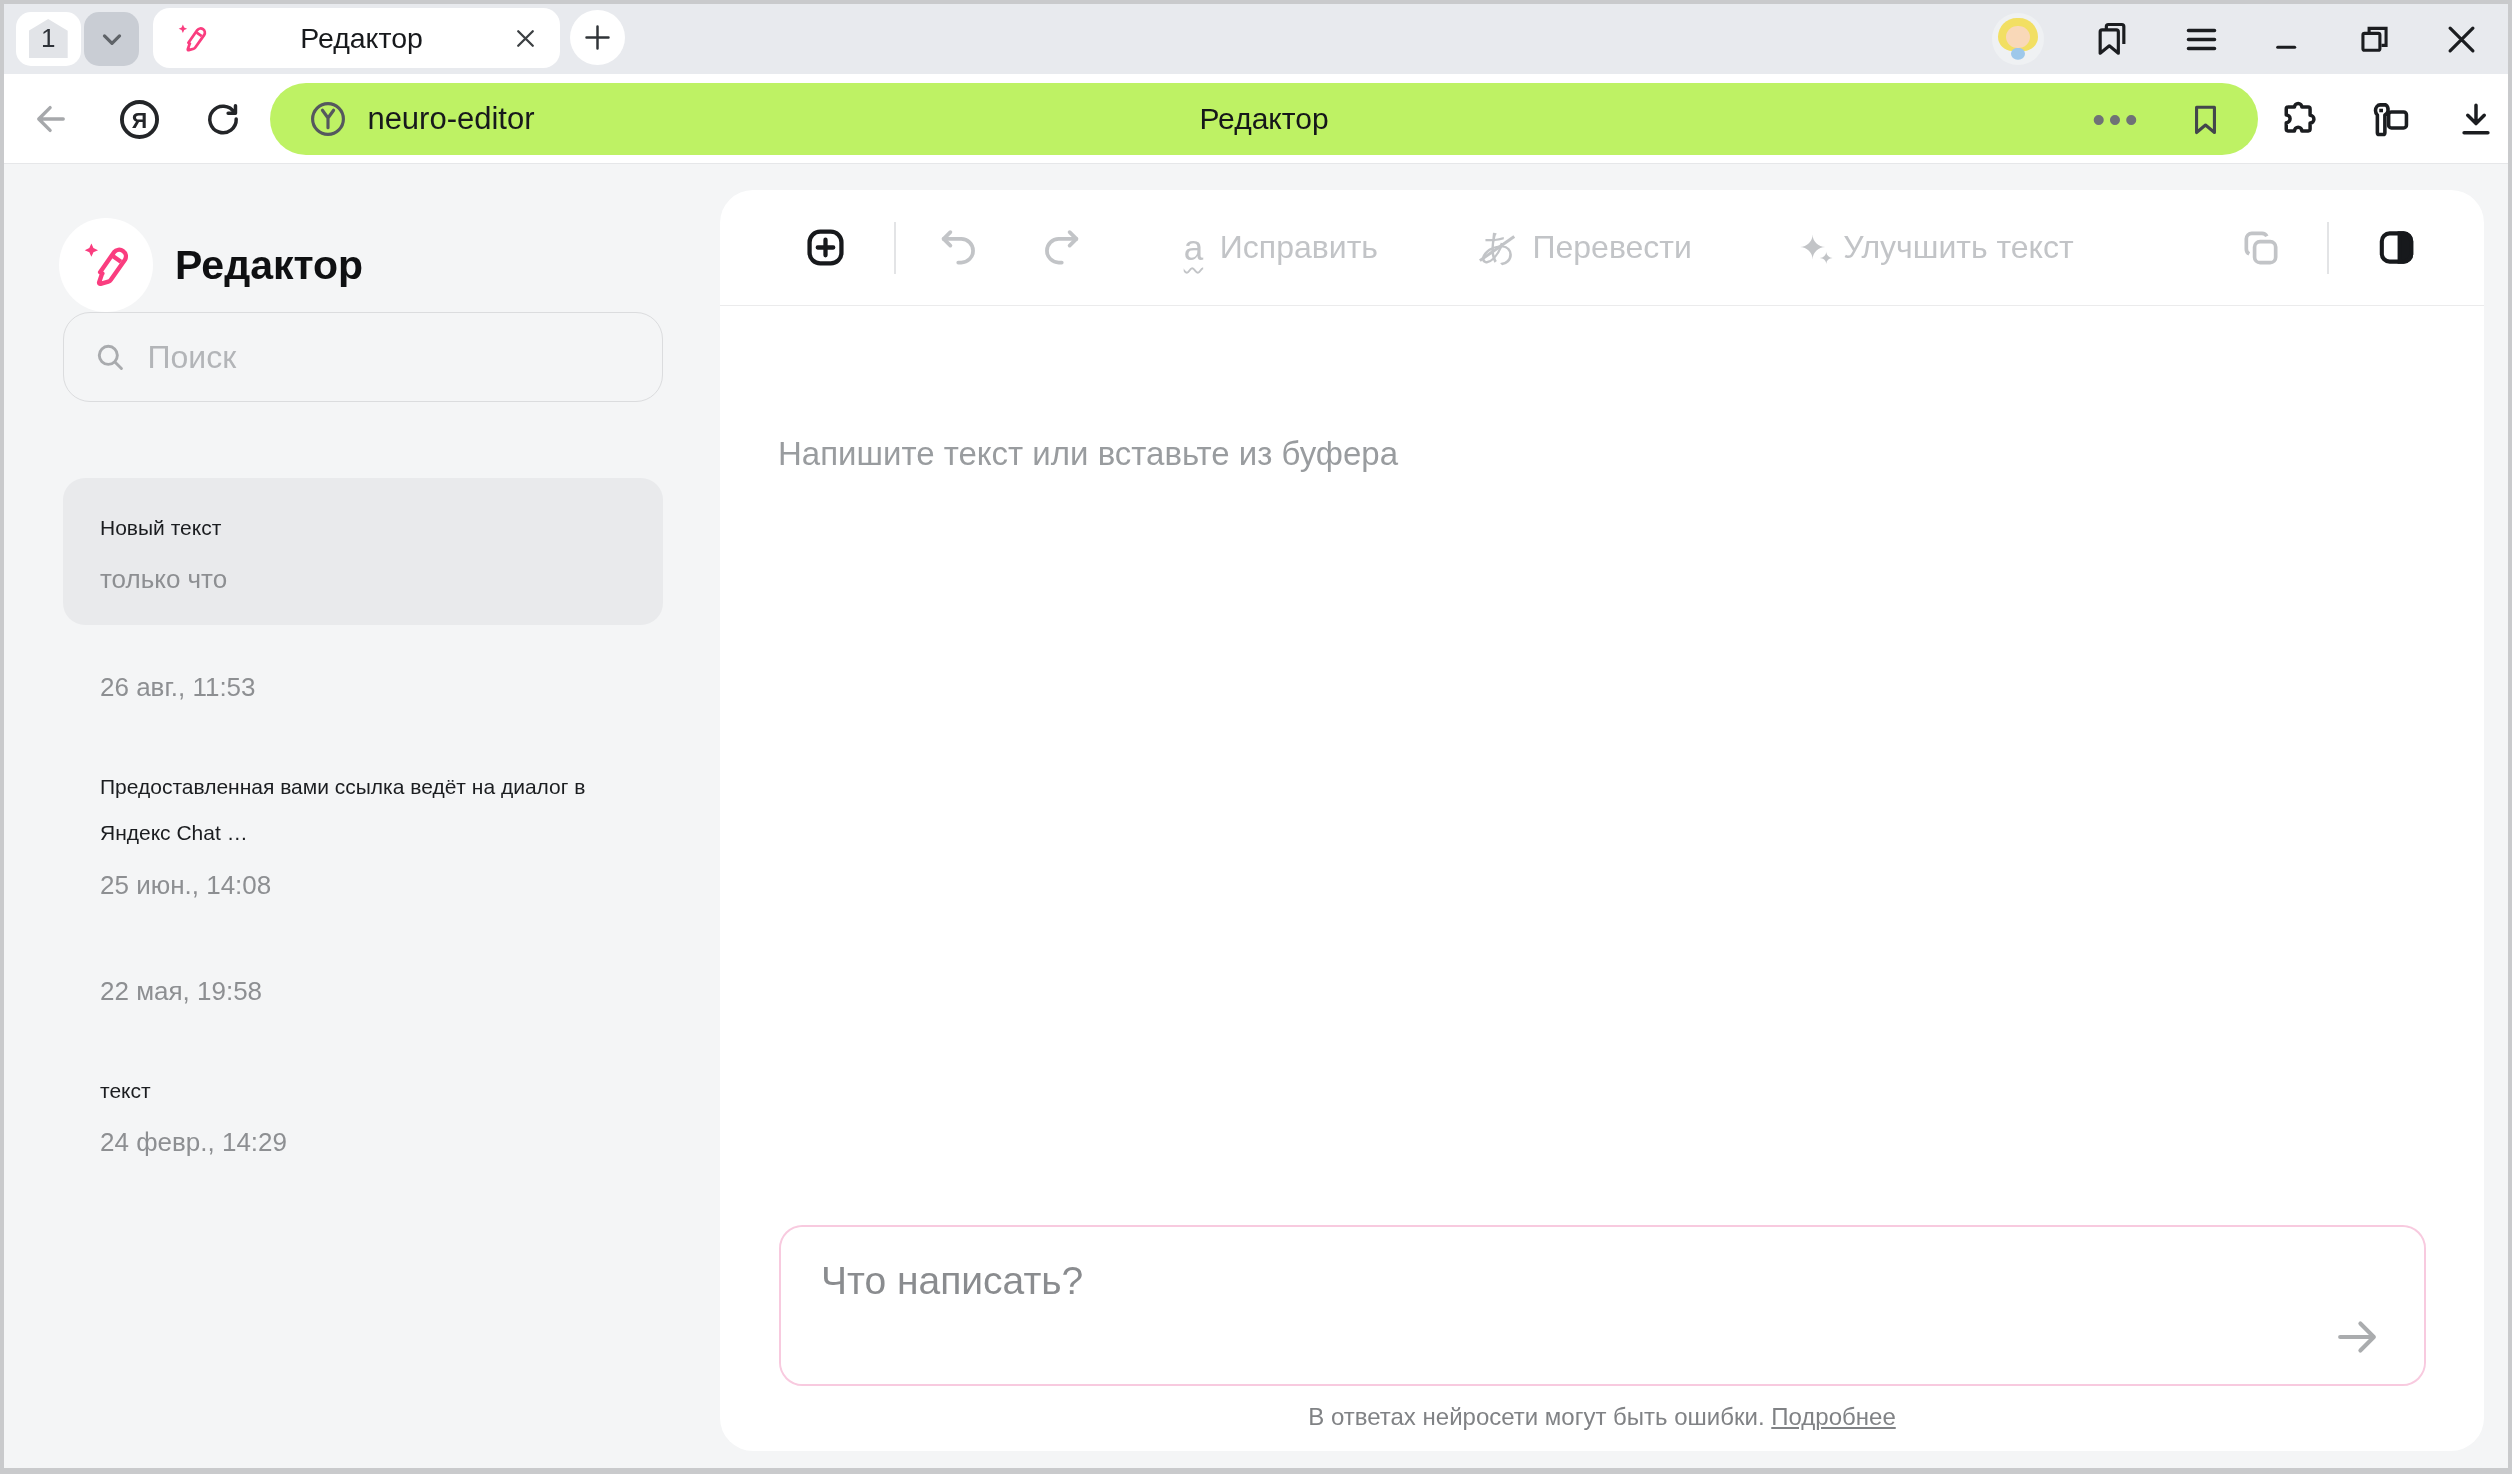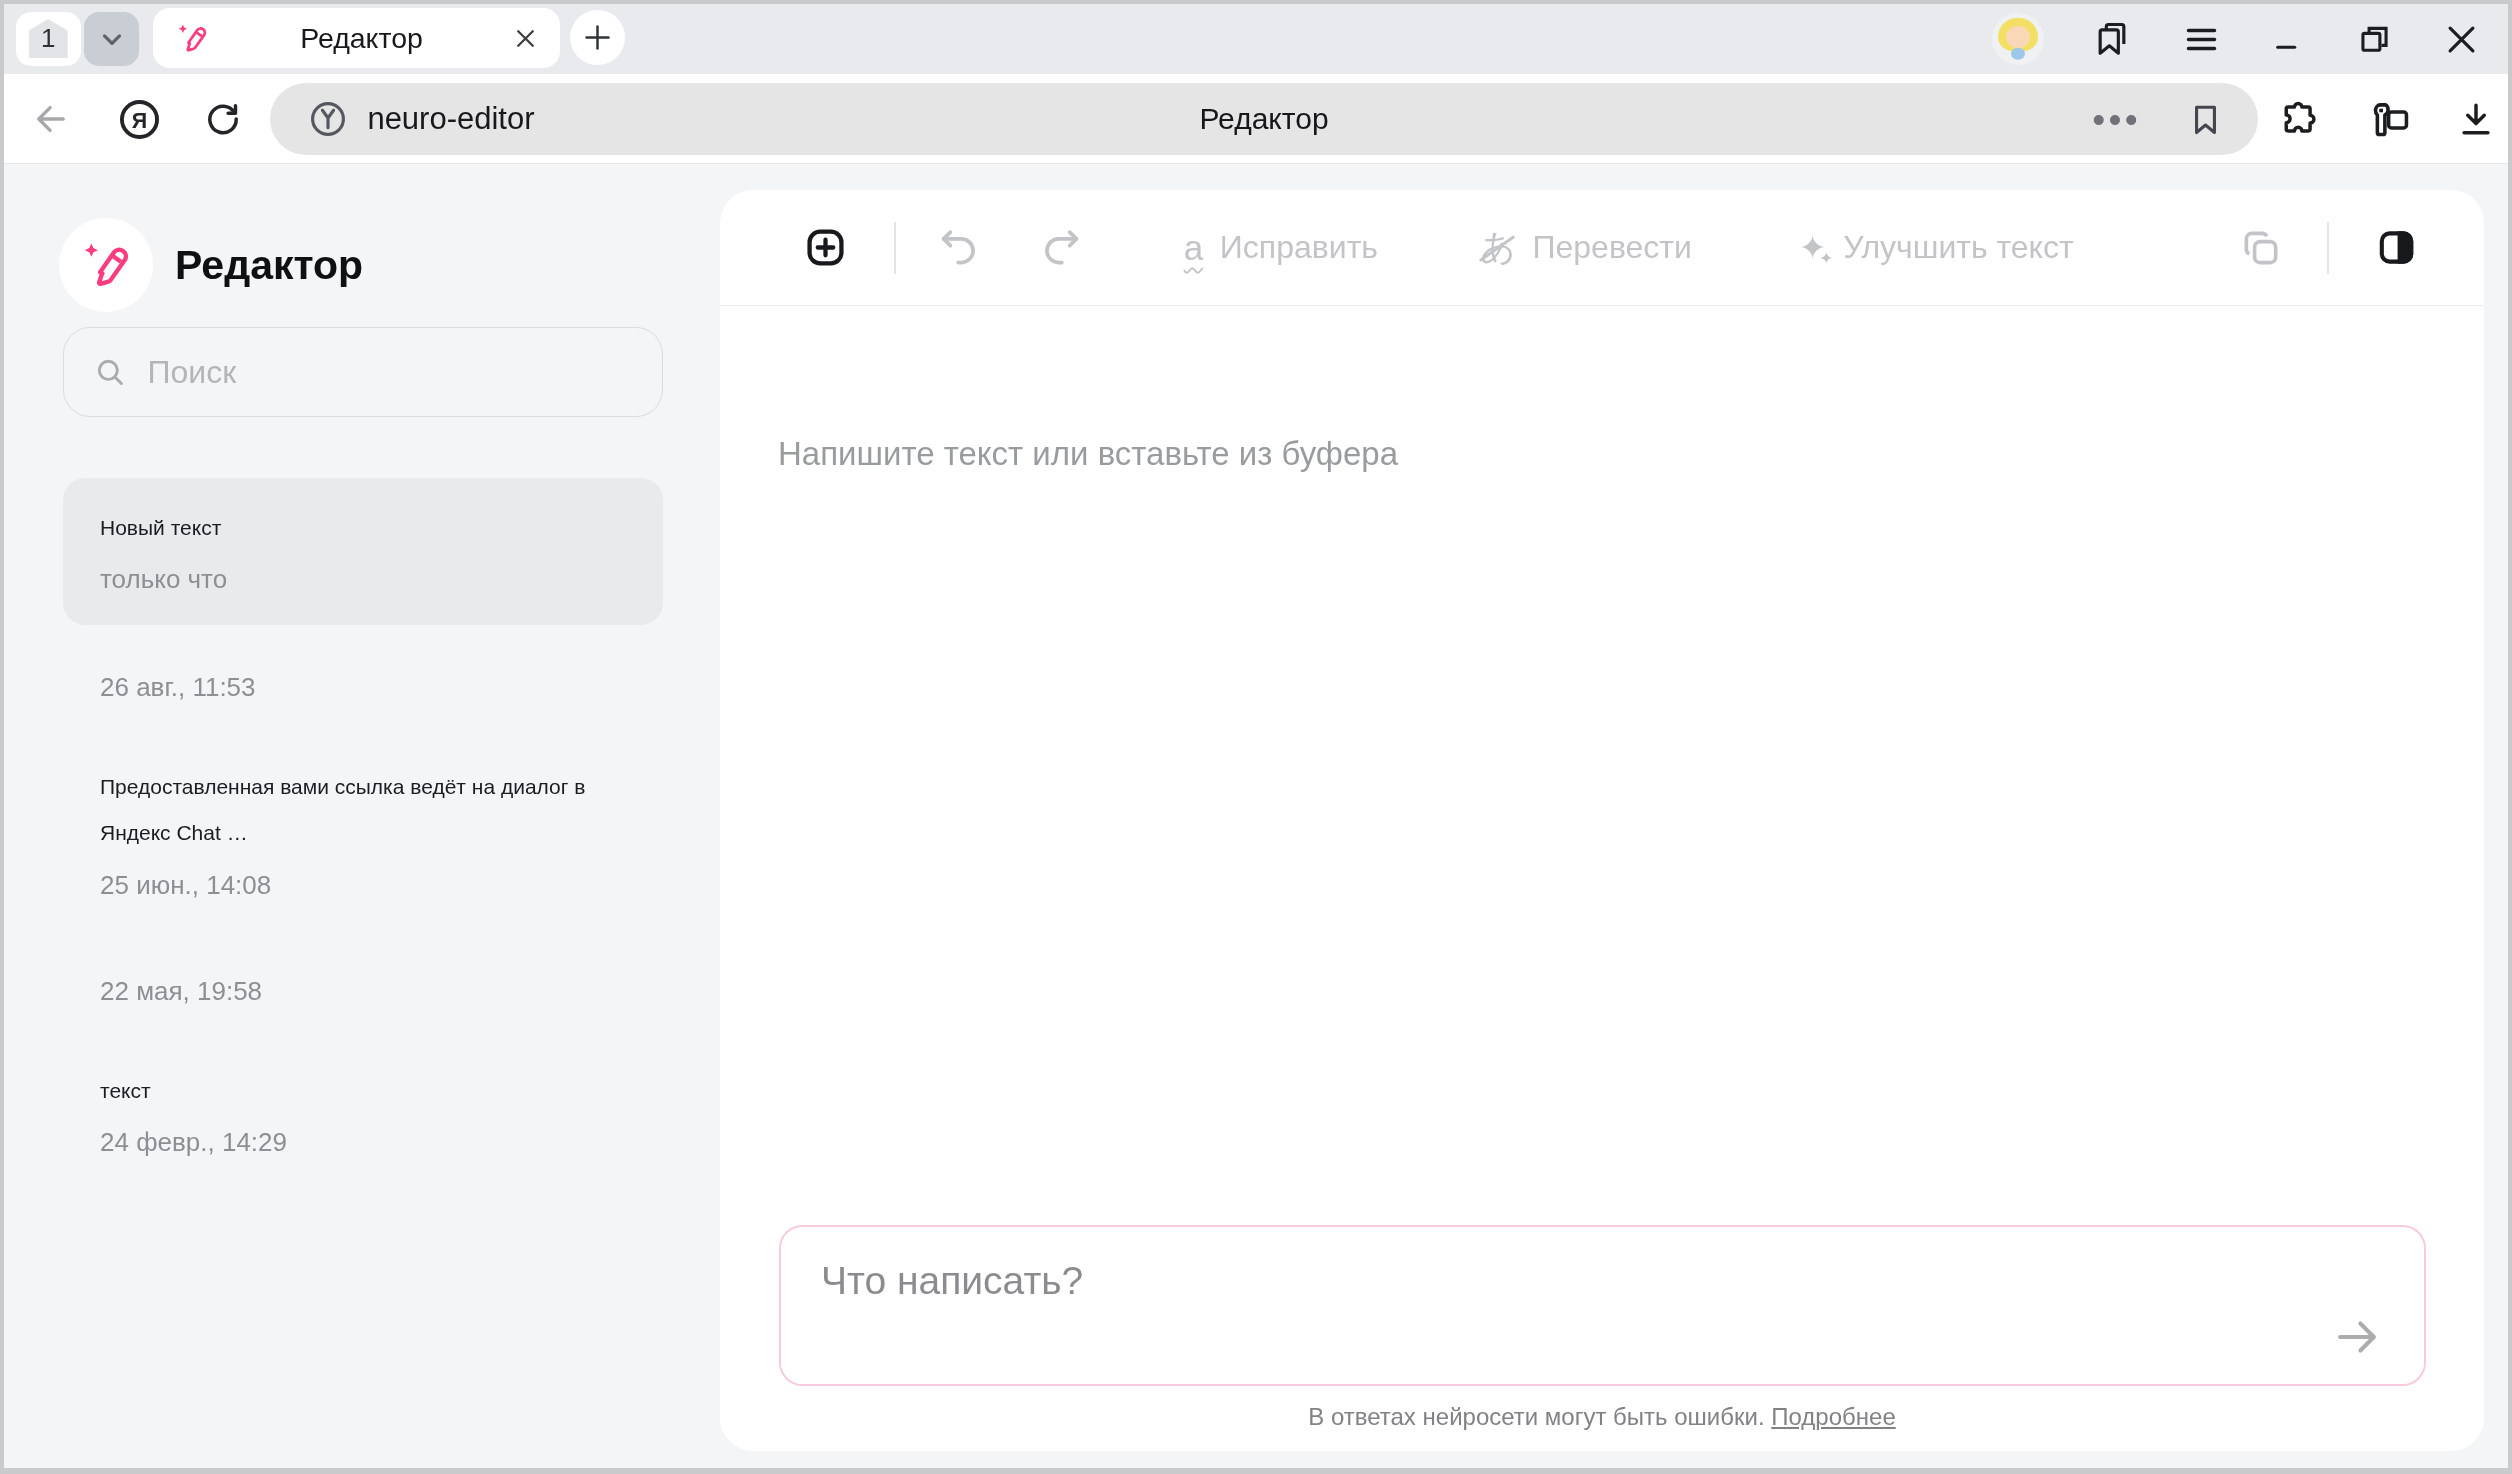--- a/index.html
+++ b/index.html
@@ -25,36 +25,36 @@
              padding-right:27px; color:#1b1d20; }
   .avatar { width:52px; height:52px; border-radius:50%; background:#eff1f3; position:relative; overflow:hidden; }
   .avatar::before { content:''; position:absolute; left:5.9px; top:5px; width:40px; height:33px;
              border-radius:20px 20px 15px 15px; background:#f2df63; }
   .avatar::after { content:''; position:absolute; left:14.2px; top:13.4px; width:23.4px; height:22px;
              border-radius:50%; background:#f9d8b8; box-shadow:0 16.7px 0 -5px #9ec8ea; }
 
   
   .addressbar { position:relative; height:90px; background:#fff; border-bottom:0.8px solid #e6e7e9; }
   .nav-ico { position:absolute; top:0; height:90px; display:flex; align-items:center; justify-content:center; }
-  .omnibox { position:absolute; left:266px; top:9.2px; width:1988px; height:72px; background:#e5e5e5;
+  .omnibox { position:absolute; left:266px; top:9.2px; width:1988px; height:72px; background:#bef264;
              border-radius:36px; display:flex; align-items:center; padding:0 37px; }
   .omnibox .url { font-size:31px; color:#17191c; margin-left:18.4px; }
   .omnibox .center-title { position:absolute; left:0; right:0; text-align:center; font-size:30px; color:#151719; }
   .omnibox .right { position:absolute; right:33px; display:flex; align-items:center; gap:45px; }
   .dots { font-size:37px; color:#6f7276; letter-spacing:3.3px; line-height:1; }
 
   
   .page { position:absolute; left:0; top:162px; right:0; bottom:0; background:#f4f5f6; }
 
   
   .side-logo { position:absolute; left:55px; top:52px; display:flex; align-items:center; gap:22px; }
   .logo-badge { width:94px; height:94px; border-radius:50%; background:#fff; display:flex;
                 align-items:center; justify-content:center; }
   .side-logo .apptitle { font-size:41px; font-weight:bold; color:#0f1012; }
-  .searchbox { position:absolute; left:59px; top:161px; width:600px; height:90px; border:1.7px solid #dbdcde;
+  .searchbox { position:absolute; left:59px; top:146px; width:600px; height:90px; border:1.7px solid #dbdcde;
                border-radius:27px; display:flex; padding:0 28.5px; color:#a9abae; }
   .searchbox input { border:0; outline:0; background:transparent; font-size:32px; margin-left:20px;
                width:469px; font-family:"Liberation Sans",sans-serif; color:#333; }
   .searchbox input::placeholder { color:#b3b5b8; }
   .doclist { position:absolute; left:59px; top:312px; width:600px; }
   .docitem { padding:33px 37px 28.5px; border-radius:22px; cursor:pointer; }
   .docitem.selected { background:#e9eaec; padding-top:27px; padding-bottom:30px; }
   .docitem .dtitle { font-size:21px; color:#1b1d20; line-height:46px; }
   .docitem .dtime { font-size:26px; color:#8d8f92; margin-top:13.4px; }
 

